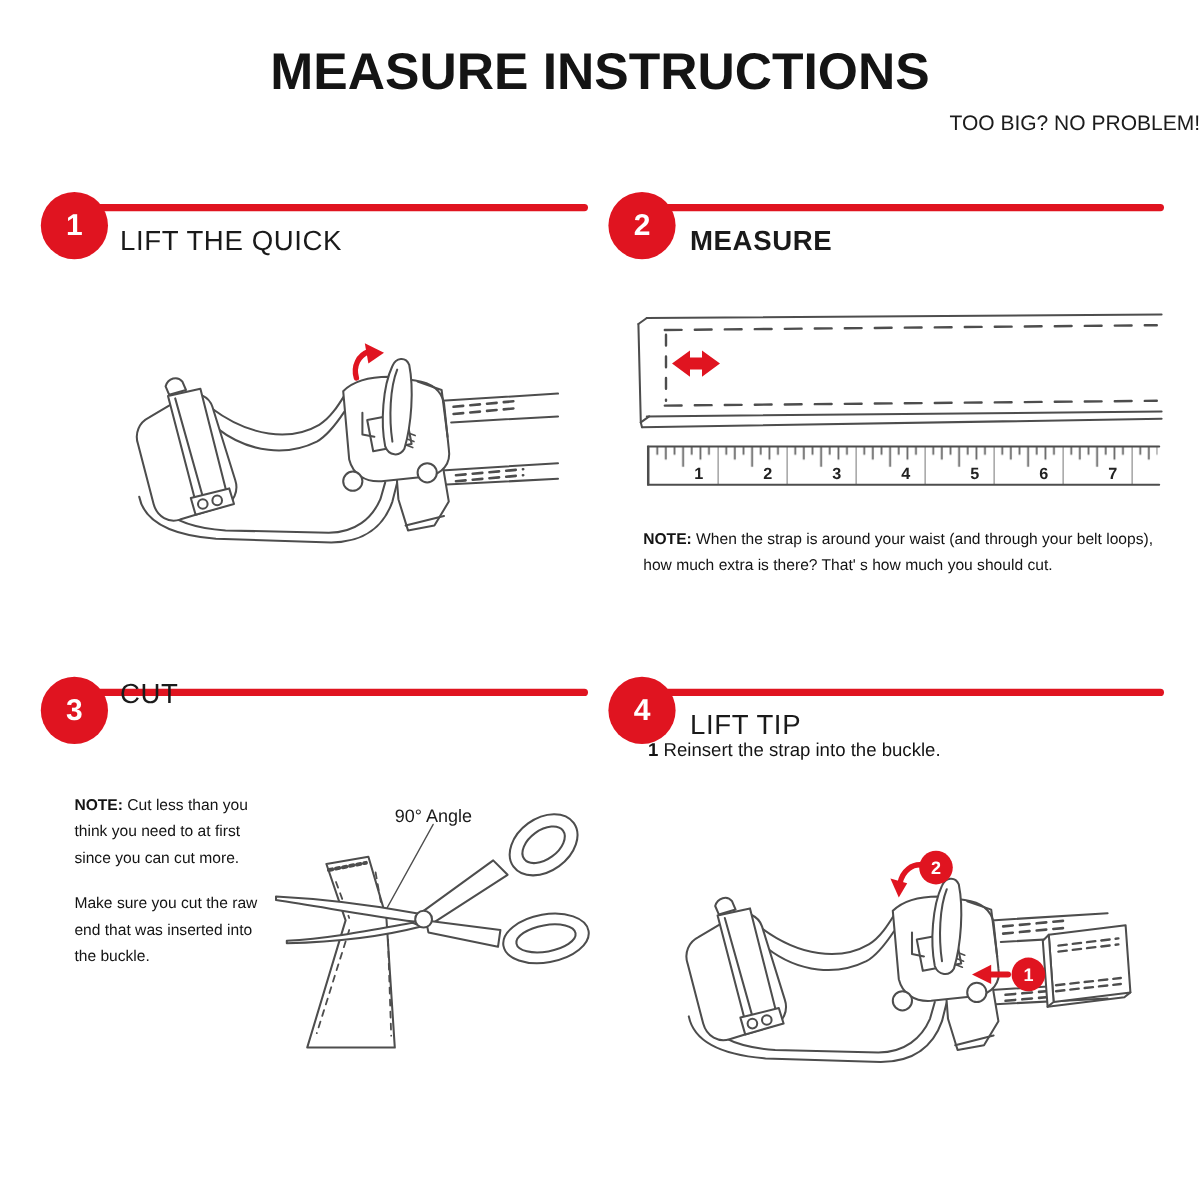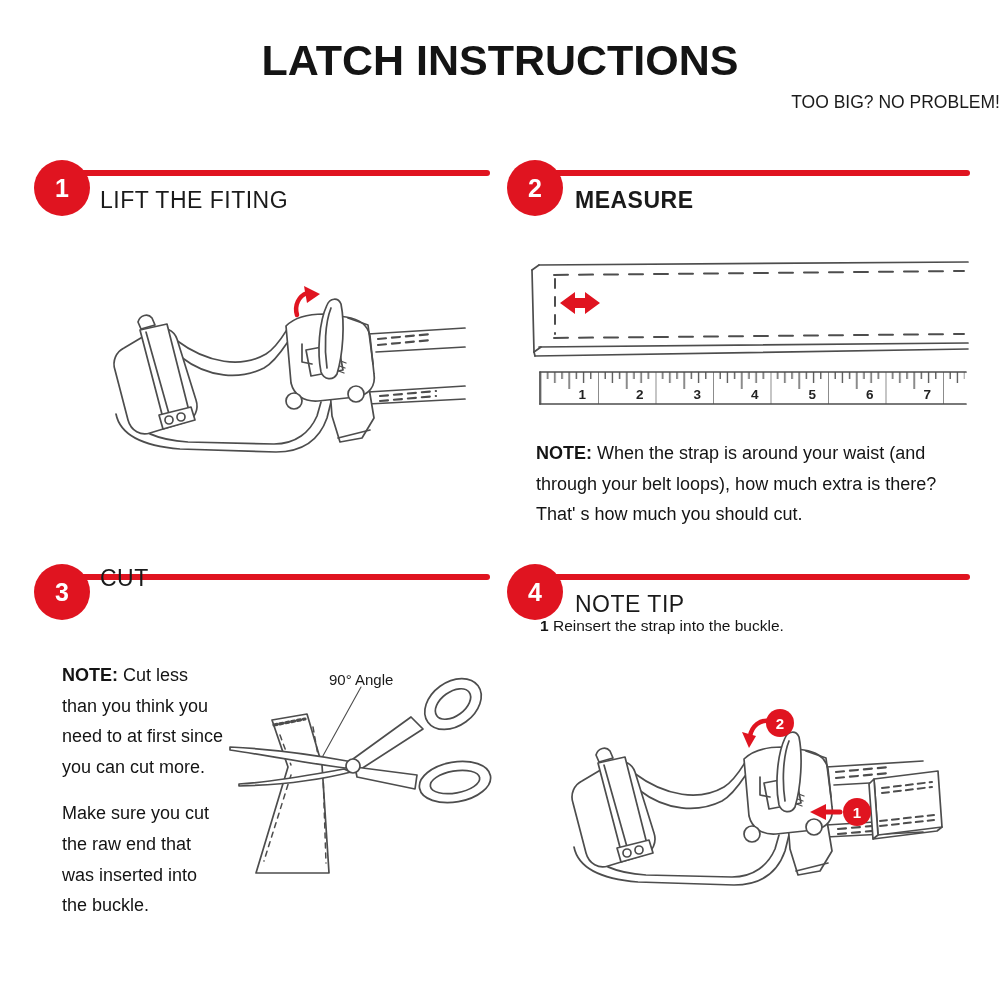--- a/index.html
+++ b/index.html
@@ -12,63 +12,63 @@
                 font-size:43px; font-weight:bold; letter-spacing:0px; color:#141414; }
   .subtitle   { position:absolute; top:92px; left:0; width:1000px; text-align:right;
                 font-size:17.5px; color:#1b1b1b; }
 
   .step-circle { position:absolute; width:56px; height:56px; border-radius:50%;
                  background:#e01420; color:#fff; display:flex; align-items:center; justify-content:center;
                  font-size:25px; font-weight:bold; z-index:3; }
   .red-line    { position:absolute; height:6px; background:#e01420; border-radius:3px; z-index:2; }
   .sec-title   { position:absolute; font-size:23px; letter-spacing:0.5px; color:#1a1a1a; z-index:3; }
 
-  .body-text { position:absolute; font-size:18px; line-height:1.7; color:#141414; }
+  .body-text { position:absolute; font-size:13px; line-height:1.7; color:#141414; }
   .note b, .body-text b { font-weight:bold; }
   .cut-col p { margin-bottom:16px; }
 
   .qt-steps { position:absolute; left:540px; top:612px; font-size:15.5px; line-height:1.78; color:#141414; }
 
   svg { position:absolute; overflow:visible; }
   svg text { font-family:"Liberation Sans","DejaVu Sans",sans-serif; }
   .ruler-num { font-size:13.5px; font-weight:bold; fill:#222; }
   .badge-num { font-size:15px; font-weight:bold; fill:#ffffff; text-anchor:middle; }
   .angle-label { font-size:15px; fill:#1a1a1a; }
 </style>
 </head>
 <body>
 
 <div id="canvas">
 
-  <div class="main-title">LATCH INSTRUCTIONS</div>
+  <div class="main-title">MEASURE INSTRUCTIONS</div>
   <div class="subtitle">TOO BIG? NO PROBLEM!</div>
 
   <div class="red-line" style="left:62px; top:170px; width:428px;"></div>
   <div class="step-circle" style="left:34px; top:160px;">
     <span>1</span>
   </div>
-  <div class="sec-title" style="left:100px; top:187px;">LIFT THE FITING</div>
+  <div class="sec-title" style="left:100px; top:187px;">LIFT THE QUICK</div>
 
   <div class="red-line" style="left:535px; top:170px; width:435px;"></div>
   <div class="step-circle" style="left:507px; top:160px;">
     <span>2</span>
   </div>
   <div class="sec-title" style="left:575px; top:187px;font-weight:bold;">MEASURE</div>
 
   <div class="red-line" style="left:62px; top:574px; width:428px;"></div>
   <div class="step-circle" style="left:34px; top:564px;">
     <span>3</span>
   </div>
   <div class="sec-title" style="left:100px; top:565px;">CUT</div>
 
   <div class="red-line" style="left:535px; top:574px; width:435px;"></div>
   <div class="step-circle" style="left:507px; top:564px;">
     <span>4</span>
   </div>
-  <div class="sec-title" style="left:575px; top:591px;">NOTE TIP</div>
+  <div class="sec-title" style="left:575px; top:591px;">LIFT TIP</div>
 
   <svg style="left:80px; top:268px;" width="390" height="205" viewBox="0 0 390 205">
     <g id="buckle-art" stroke="#4d4d4d" stroke-width="1.7" fill="none" stroke-linejoin="round" stroke-linecap="round">
 
       <path d="M288,66 L385,60"></path>
       <path d="M296,84 L385,79"></path>
       <path d="M298,71 L352,66" stroke-dasharray="8 6" stroke-width="2.2"></path>
       <path d="M298,77 L352,72" stroke-dasharray="8 6" stroke-width="2.2"></path>
 
       <path d="M288,124 L385,118"></path>

